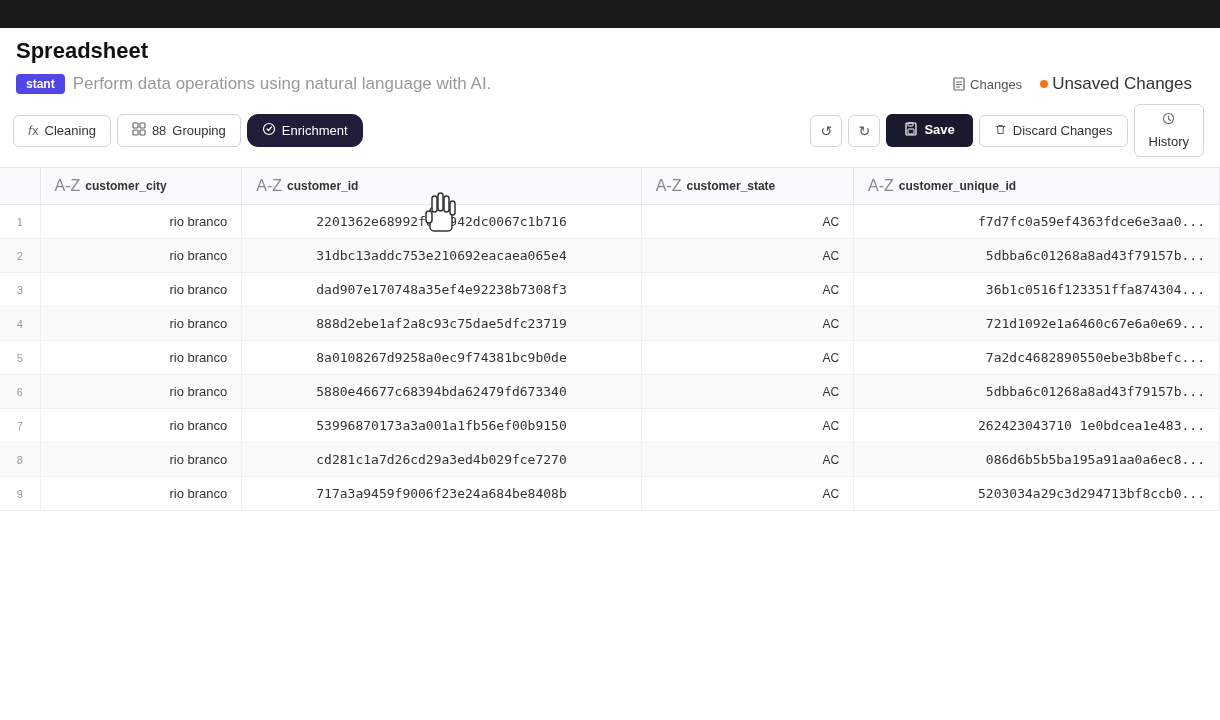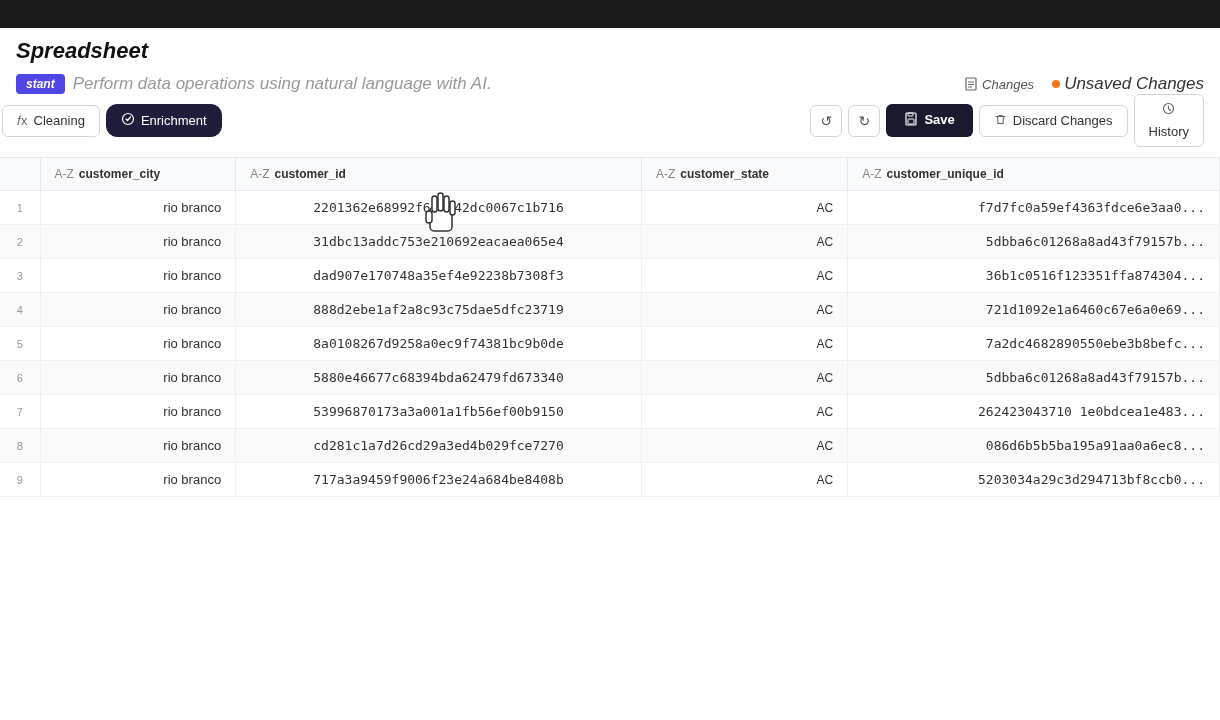--- a/index.html
+++ b/index.html
@@ -14,36 +14,36 @@
 
     
     .top-bar {
       background: #1a1a1a;
       height: 28px;
       width: 100%;
     }
 
     
     .header {
-      padding: 10px 16px 0 16px;
-      background: #fff;
-      font-style: italic;
+      padding: 10px 28px 0 16px;
+      background: #fff;
     }
 
     .app-title {
       font-size: 22px;
       font-weight: 600;
       color: #111;
       margin-bottom: 10px;
     }
 
     
     .ai-bar {
       display: flex;
       align-items: center;
+      margin-bottom: 10px;
       gap: 8px;
     }
 
     .ai-tag {
       background: #4f46e5;
       color: #fff;
       font-size: 12px;
       font-weight: 600;
       padding: 3px 10px;
       border-radius: 4px;
@@ -86,21 +86,21 @@
       background: #f97316;
       display: inline-block;
     }
 
     
     .toolbar {
       display: flex;
       align-items: center;
       gap: 6px;
       padding: 0 16px 10px 0;
-      margin-left: 2px;
+      margin-left: 13px;
     }
 
     .toolbar-btn {
       display: flex;
       align-items: center;
       gap: 6px;
       padding: 7px 14px;
       border: 1px solid #d1d5db;
       border-radius: 6px;
       background: #fff;
@@ -198,21 +198,21 @@
       font-size: 12px;
     }
 
     thead th .col-header {
       display: flex;
       align-items: center;
       gap: 5px;
     }
 
     thead th .az-icon {
-      font-size: 12px;
+      font-size: 16px;
       color: #888;
       font-weight: 400;
     }
 
     tbody td {
       border-bottom: 1px solid #f0f0f0;
       border-right: 1px solid #f0f0f0;
       padding: 9px 14px;
       color: #333;
       white-space: nowrap;
@@ -289,20 +289,32 @@
         <span>Unsaved Changes</span>
       </span>
     </div>
   </div>
 </div>
 
 <div class="toolbar" style="padding-left:0; display:flex; align-items:center; gap:6px; padding-bottom:10px; padding-left:0;">
   <button class="toolbar-btn">
     <span style="font-size:13px; color:#666;">𝑓x</span>
     <span>Cleaning</span>
+  </button>
+  <button class="toolbar-btn">
+    <span>
+      <svg width="14" height="14" viewBox="0 0 14 14" fill="none">
+          <rect x="1" y="1" width="5" height="5" rx="1" stroke="#666" stroke-width="1.2"></rect>
+          <rect x="8" y="1" width="5" height="5" rx="1" stroke="#666" stroke-width="1.2"></rect>
+          <rect x="1" y="8" width="5" height="5" rx="1" stroke="#666" stroke-width="1.2"></rect>
+          <rect x="8" y="8" width="5" height="5" rx="1" stroke="#666" stroke-width="1.2"></rect>
+        </svg>
+    </span>
+    <span>88</span>
+    <span>Grouping</span>
   </button>
   <button class="toolbar-btn enrichment-active">
     <span>
       <svg width="14" height="14" viewBox="0 0 14 14" fill="none">
           <circle cx="7" cy="7" r="5.5" stroke="#fff" stroke-width="1.2"></circle>
           <path d="M5 7l1.5 1.5L9.5 5" stroke="#fff" stroke-width="1.2" stroke-linecap="round"></path>
         </svg>
     </span>
     <span>Enrichment</span>
   </button>

